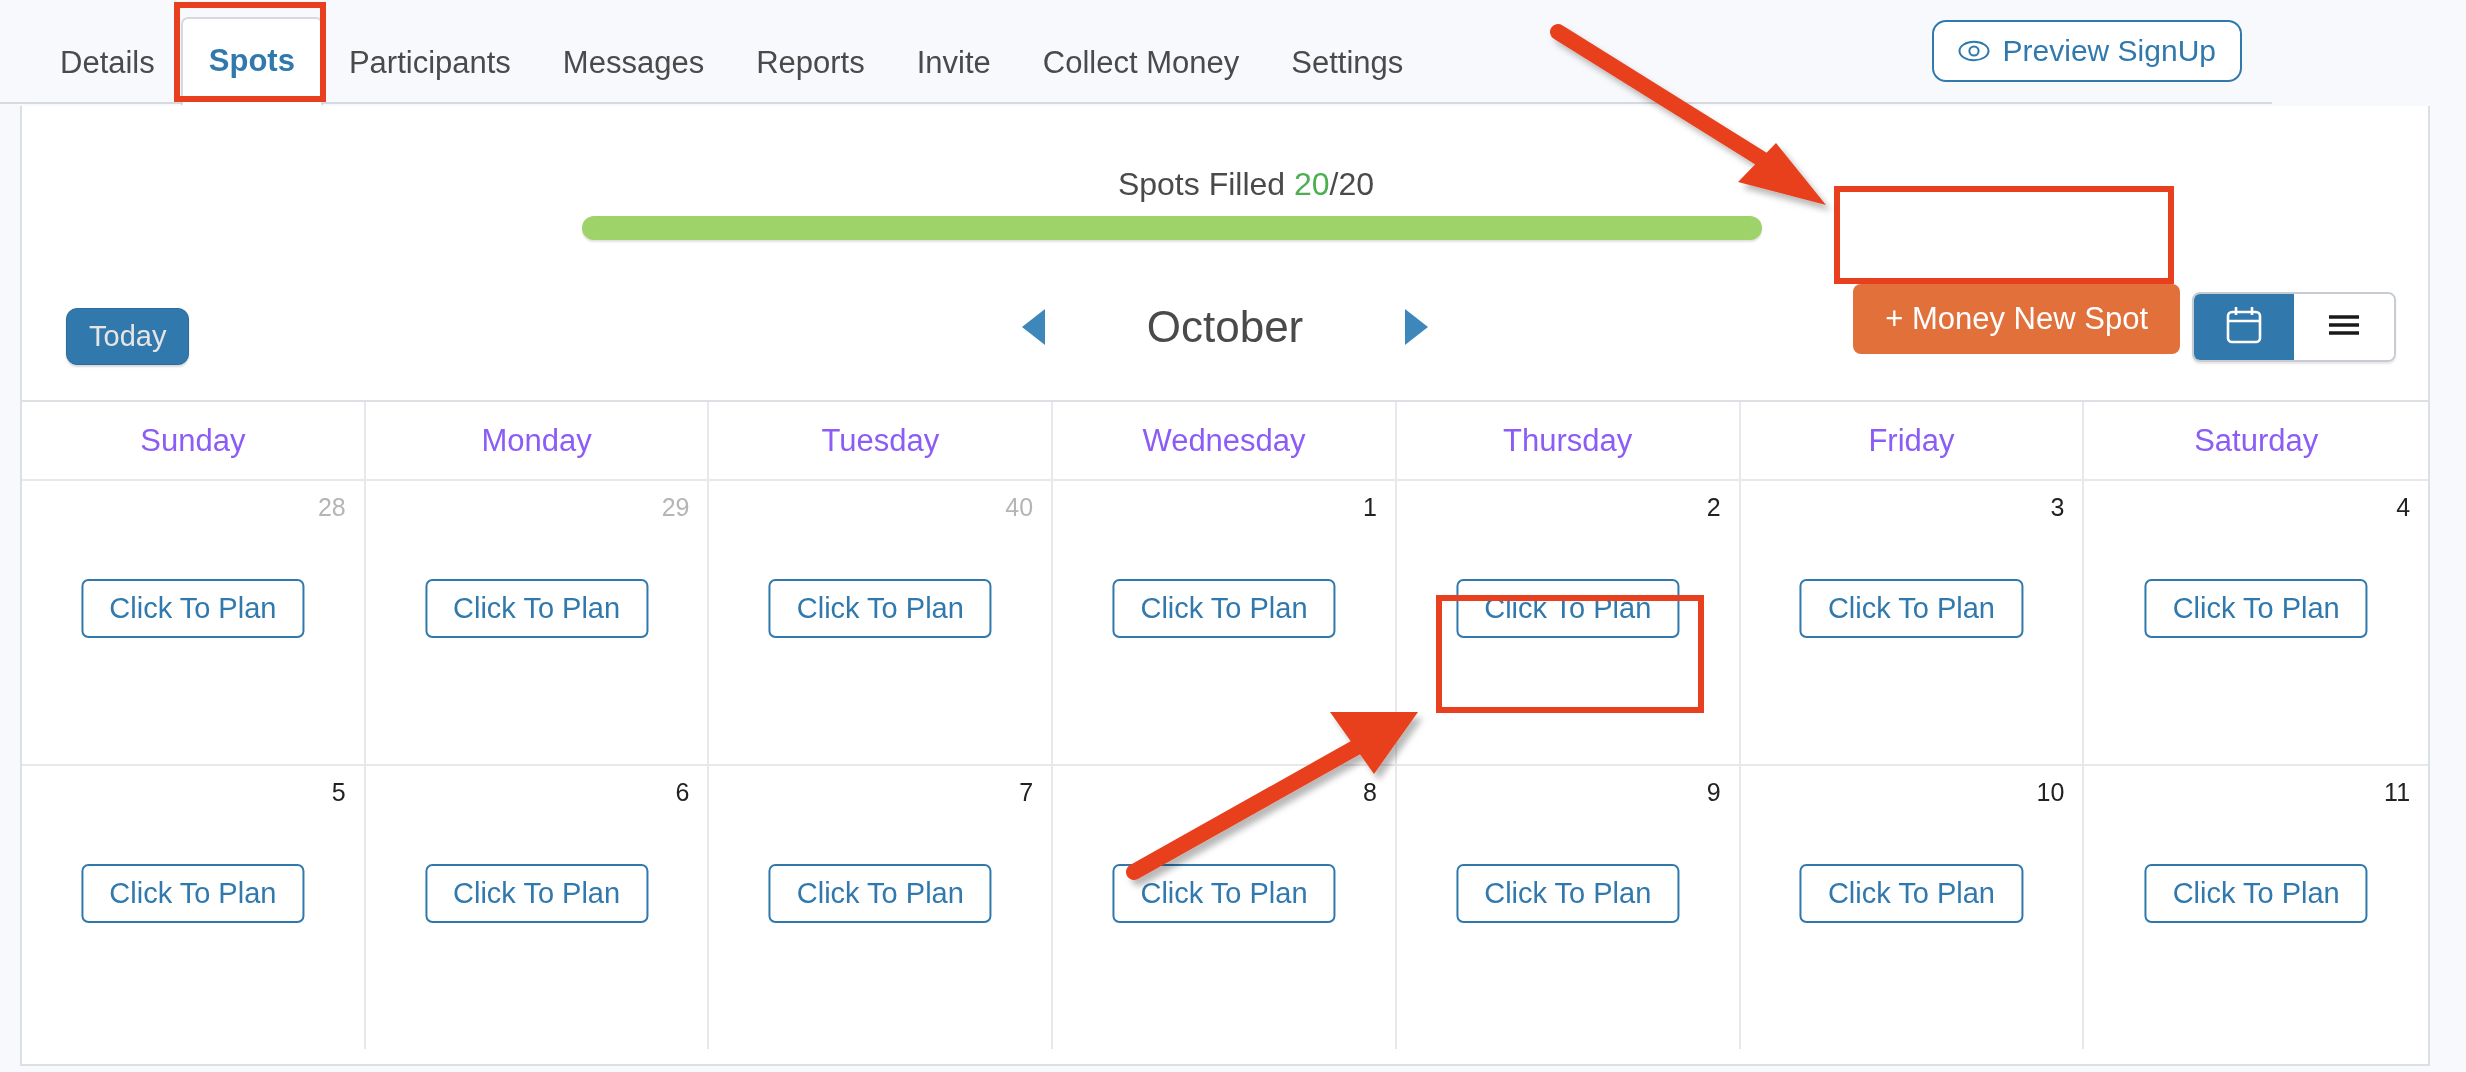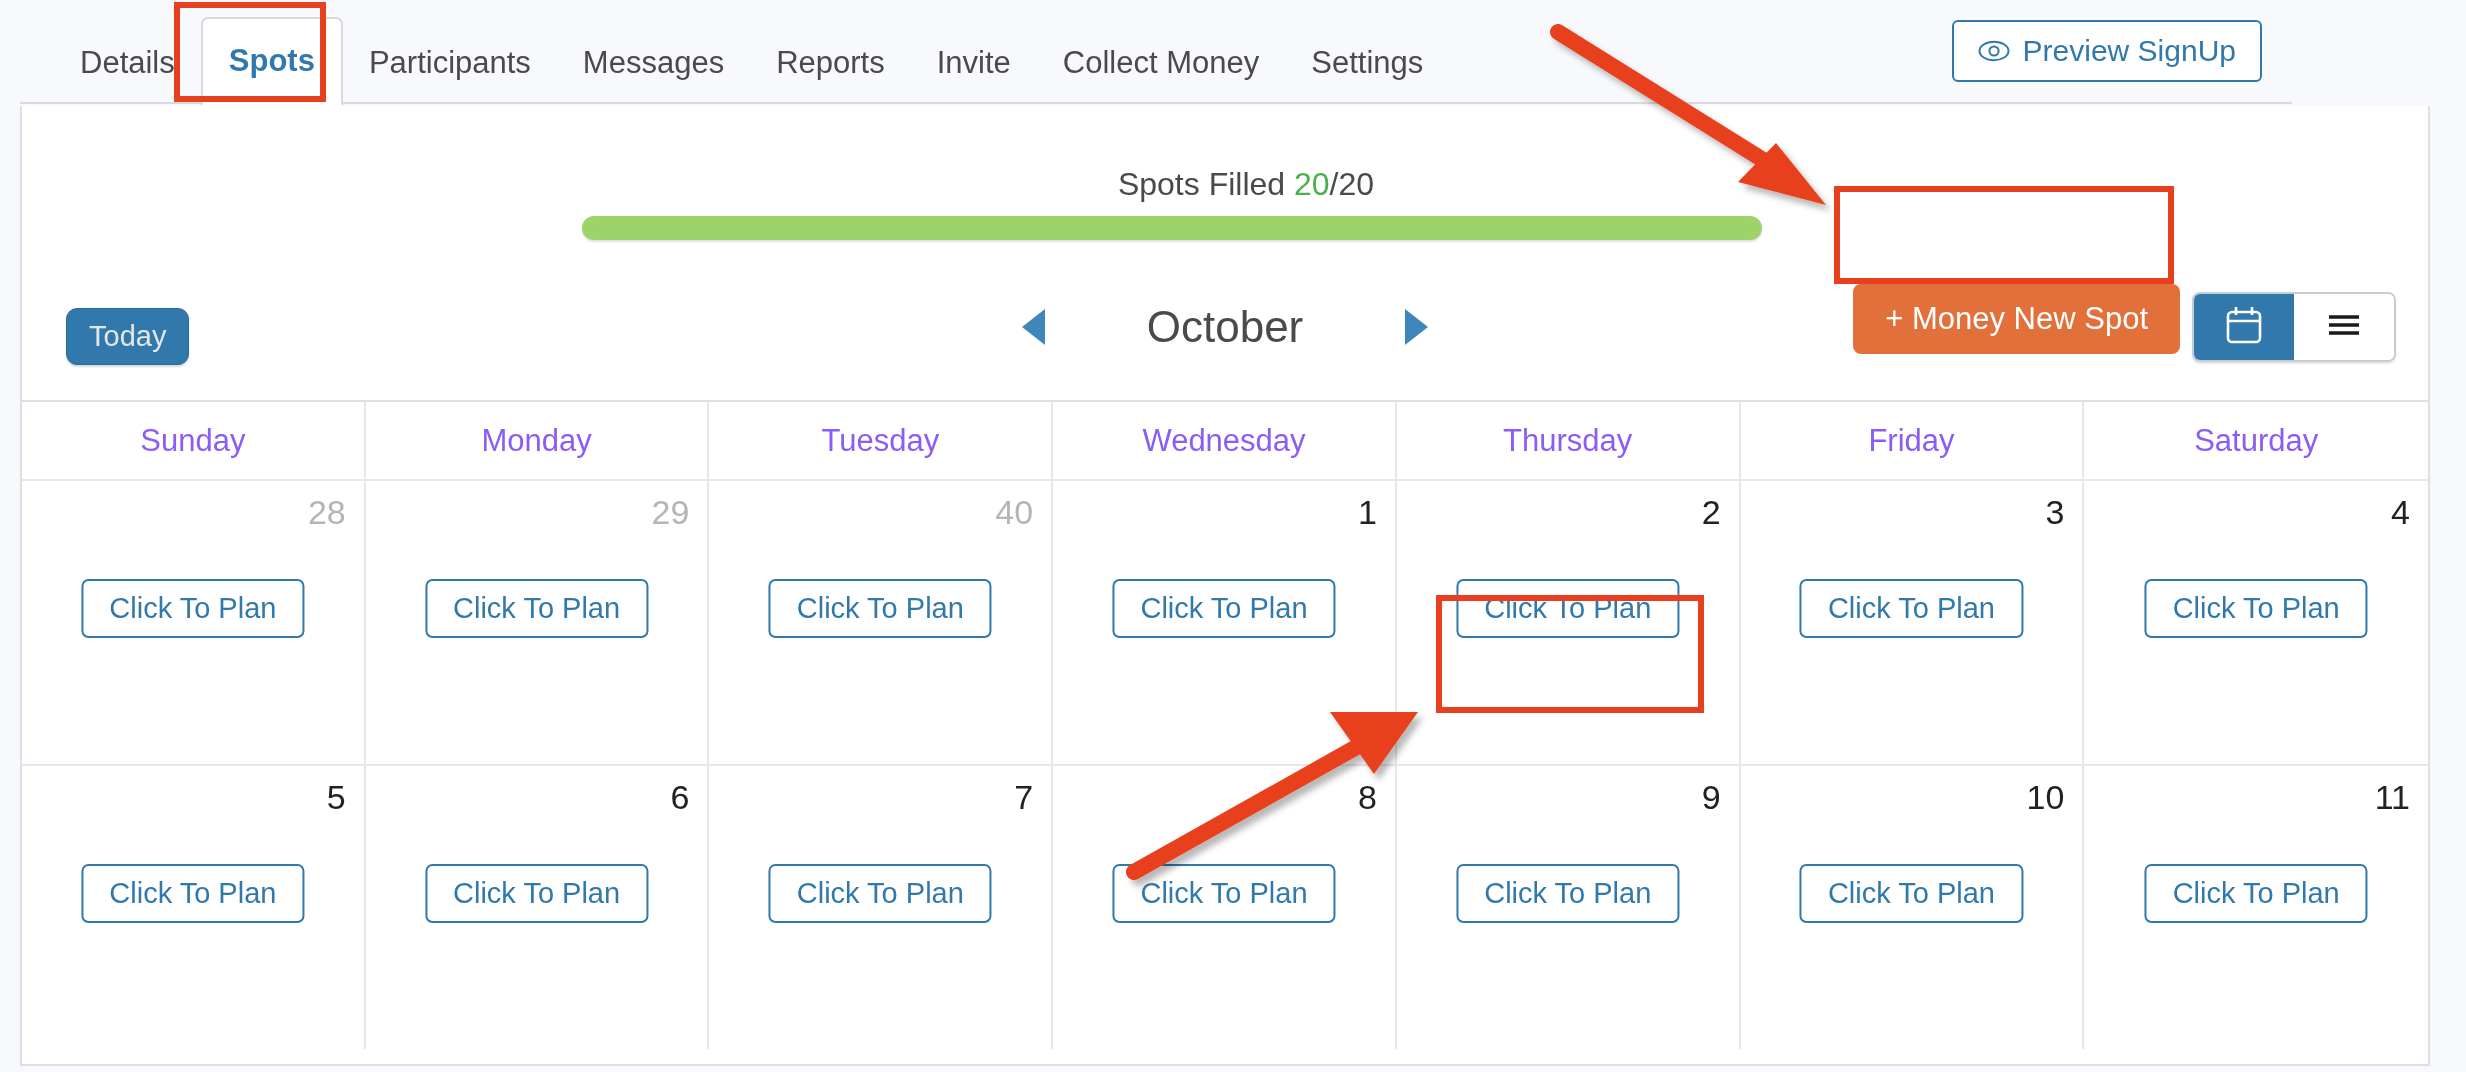--- a/index.html
+++ b/index.html
@@ -9,21 +9,20 @@
     font-family: "Liberation Sans", sans-serif;
     overflow: hidden;
   }
 
   
   .tabbar {
     position: absolute; top: 0; left: 0;
     width: 2272px; height: 104px;
     background: #f7f9fc;
     border-bottom: 2px solid #d6d9de;
-    margin-left: 20px;
   }
   .tabs {
     position: absolute; left: 34px; top: 0;
     height: 104px;
     display: flex; align-items: flex-end;
   }
   .tab {
     font-size: 31px;
     color: #4a4a4a;
     padding: 0 26px 26px 26px;
@@ -39,21 +38,21 @@
     border-radius: 7px 7px 0 0;
     padding: 26px 26px 28px 26px;
     margin-bottom: -2px;
     position: relative;
     z-index: 3;
   }
   .preview-btn {
     position: absolute; right: 30px; top: 20px;
     height: 62px;
     border: 2px solid #3179ad;
-    border-radius: 6px;
+    border-radius: 14px;
     background: #ffffff;
     color: #3179ad;
     font-size: 30px;
     display: flex; align-items: center; gap: 13px;
     padding: 0 24px;
     cursor: pointer;
   }
   .eye-icon { display: flex; align-items: center; }
 
   
@@ -164,21 +163,21 @@
     position: relative;
   }
   .cal-cell:last-child { border-right: none; }
   .cal-body .cal-cell {
     height: 285px;
     border-top: 2px solid #e6e8ea;
     padding-top: 12px;
   }
   .daynum {
     position: absolute; right: 18px; top: 12px;
-    font-size: 34px; color: #222222;
+    font-size: 25px; color: #222222;
   }
   .daynum.muted { color: #b5b5b5; }
   .plan-btn {
     position: absolute; left: 50%; top: 98px;
     transform: translateX(-50%);
     border: 2px solid #3179ad;
     color: #3179ad;
     background: #ffffff;
     font-size: 29px;
     border-radius: 7px;

